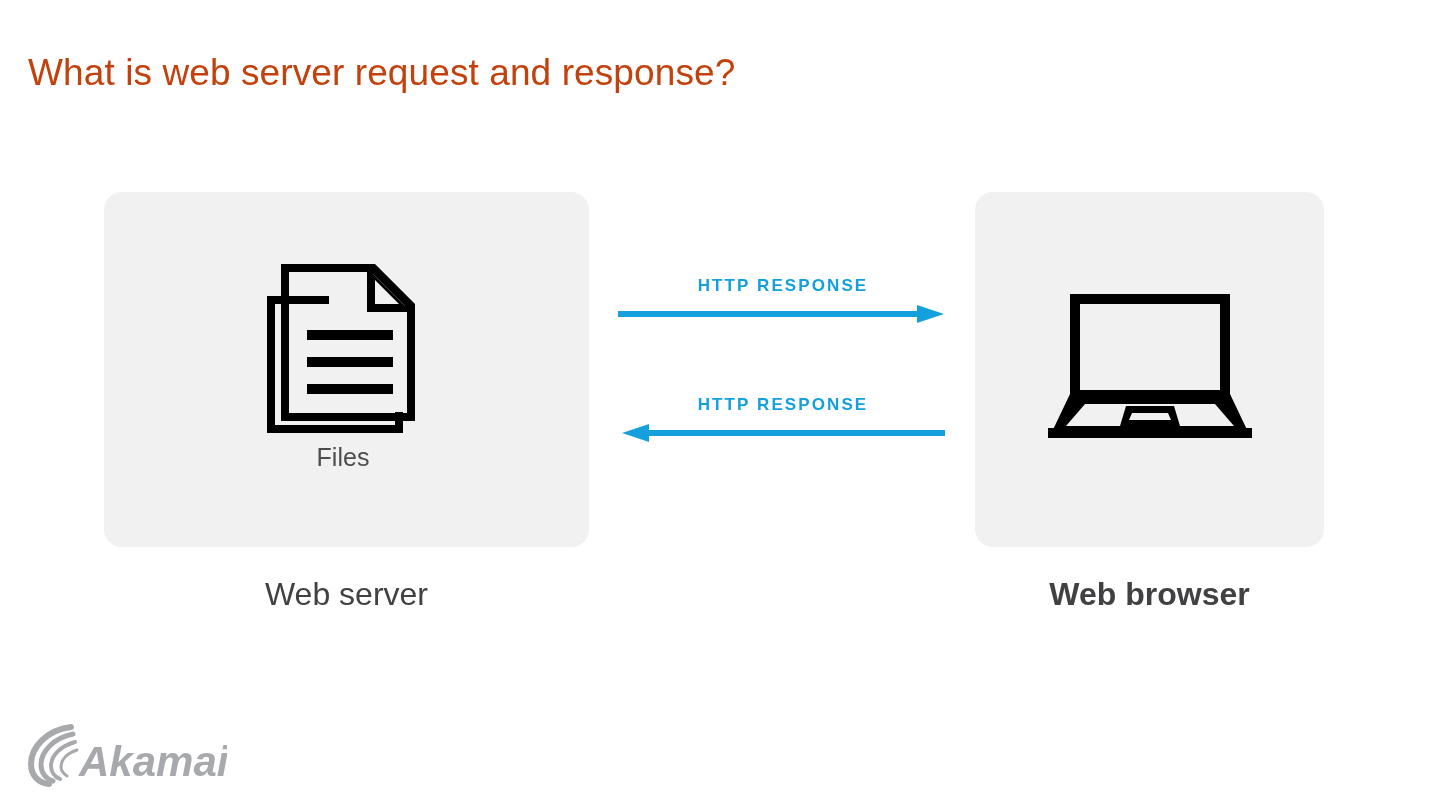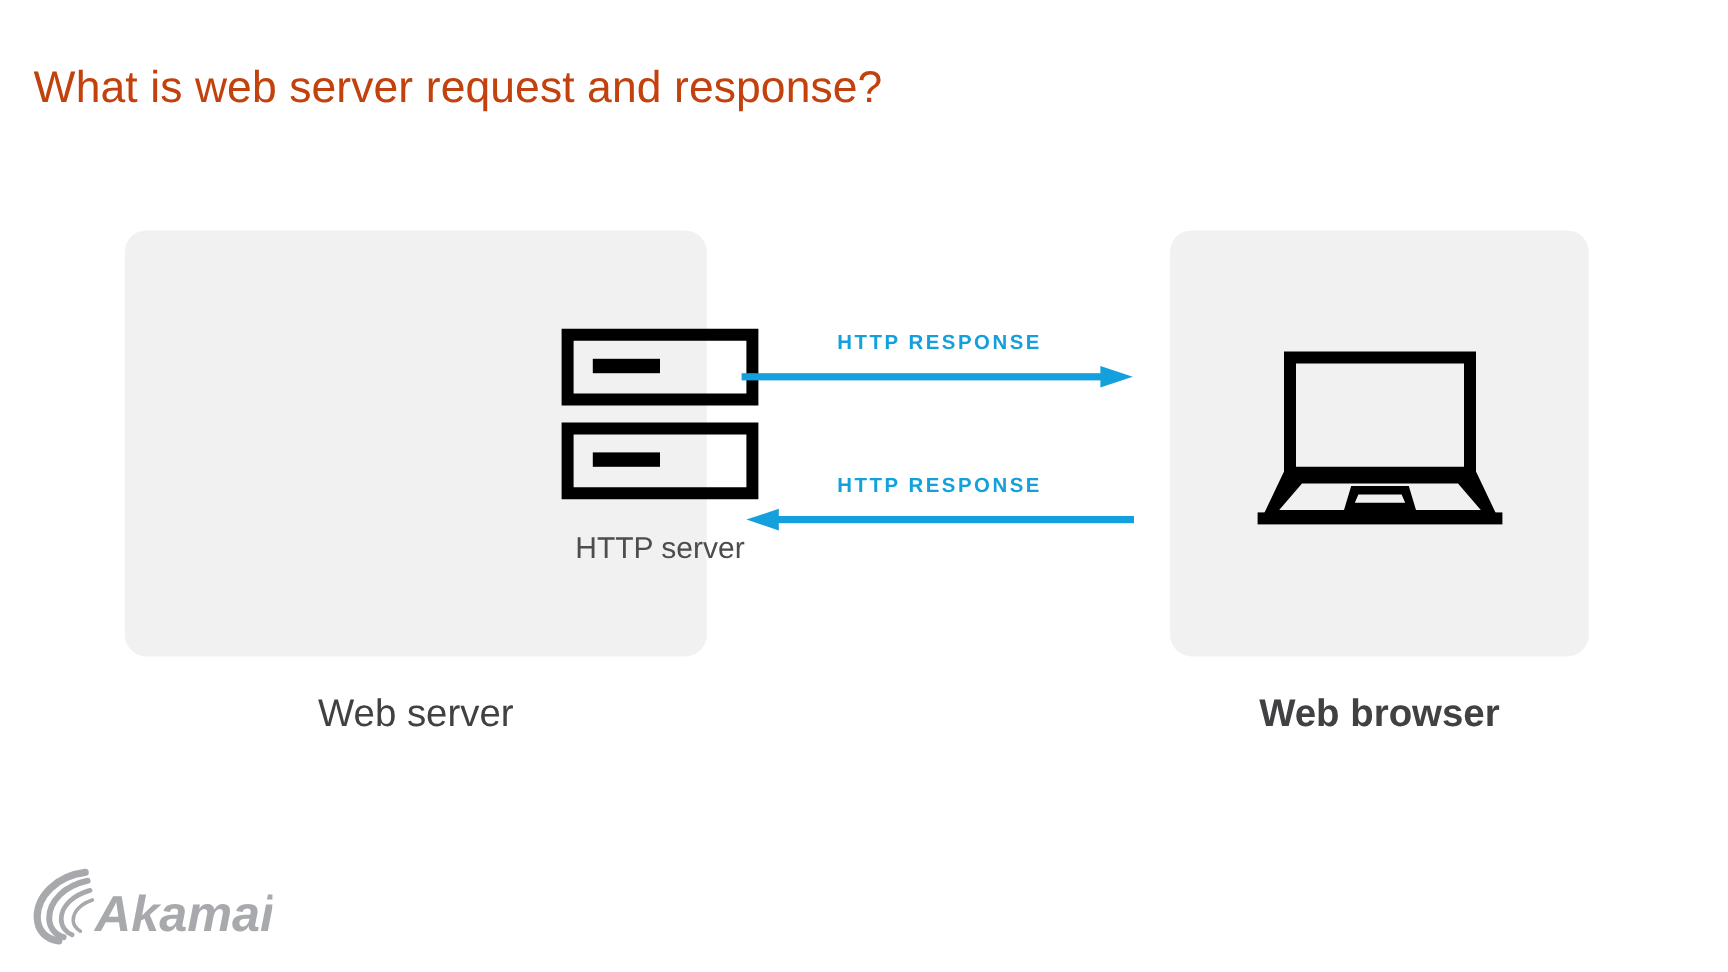--- a/index.html
+++ b/index.html
@@ -133,34 +133,40 @@
     text-align: right;
   }
 </style>
 </head>
 <body>
 
 <div class="slide-title">What is web server request and response?</div>
 
 <div class="panel" id="panel-server">
 
-
-  <div class="icon-slot" id="slot-httpsrv">
+  <div class="icon-slot" id="slot-files">
     <div class="icon-art">
-      <svg width="172" height="150" viewBox="0 0 172 150" aria-hidden="true">
-
-        <path d="M4 4 H168 V68 H4 Z M14 14 V58 H158 V14 Z" fill="#000000" fill-rule="evenodd"></path>
-        <rect x="30" y="29" width="56" height="12" fill="#000000"></rect>
-
-        <path d="M4 82 H168 V146 H4 Z M14 92 V136 H158 V92 Z" fill="#000000" fill-rule="evenodd"></path>
-        <rect x="30" y="107" width="56" height="12" fill="#000000"></rect>
+      <svg width="160" height="185" viewBox="0 0 160 185" aria-hidden="true">
+
+        <path d="M4 44 H66 V52 H12 V173 H132 V160 H140 V181 H4 Z" fill="#000000"></path>
+
+        <path d="M18 12 H112 L152 52 V169 H18 Z
+                 M26 20 V161 H144 V60 H104 V20 Z" fill="#000000" fill-rule="evenodd"></path>
+
+        <path d="M110 22 L142 54 H110 Z" fill="#f1f1f2"></path>
+        <path d="M106 18 L148 60 H104 V18 Z M112 28 V52 H136 Z" fill="#000000" fill-rule="evenodd"></path>
+
+        <rect x="44" y="78" width="86" height="10" fill="#000000"></rect>
+        <rect x="44" y="105" width="86" height="10" fill="#000000"></rect>
+        <rect x="44" y="132" width="86" height="10" fill="#000000"></rect>
       </svg>
     </div>
-    <div class="icon-caption">HTTP server</div>
+    <div class="icon-caption">Files</div>
   </div>
+
 </div>
 
 <div class="panel-caption" id="caption-server">Web server</div>
 
 <div class="panel" id="panel-browser">
   <div id="slot-laptop">
     <div>
       <svg width="212" height="160" viewBox="0 0 212 160" aria-hidden="true">
 
         <path d="M26 6 H186 V112 H26 Z M36 16 V102 H176 V16 Z" fill="#000000" fill-rule="evenodd"></path>

